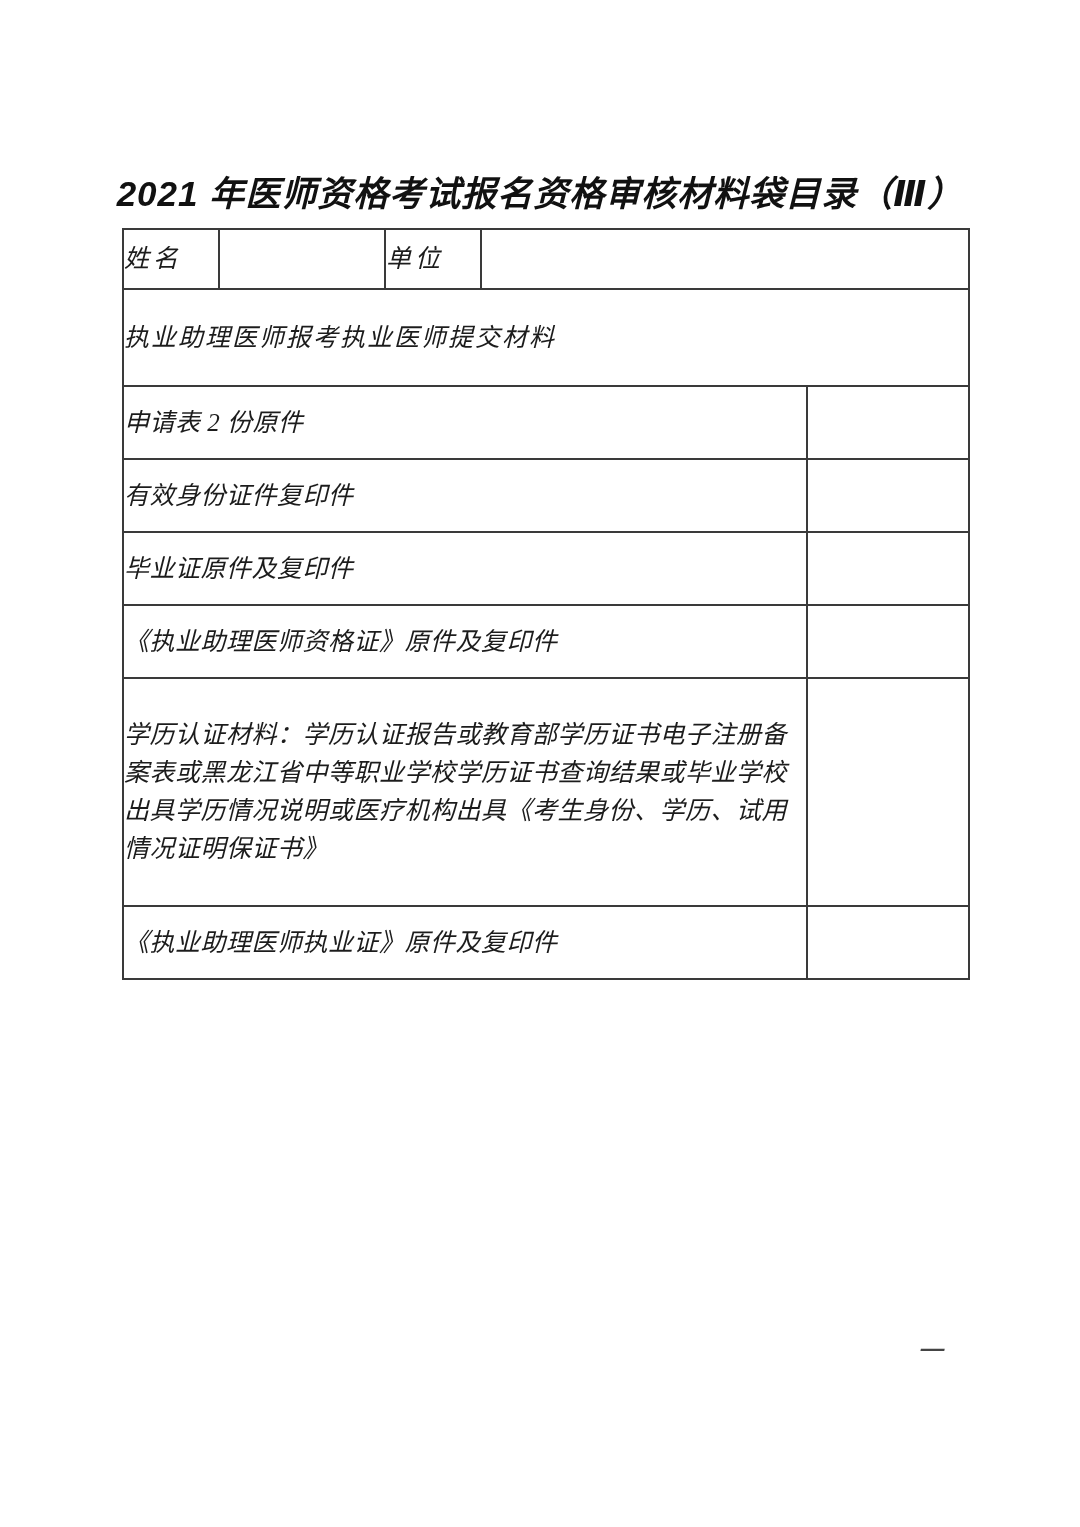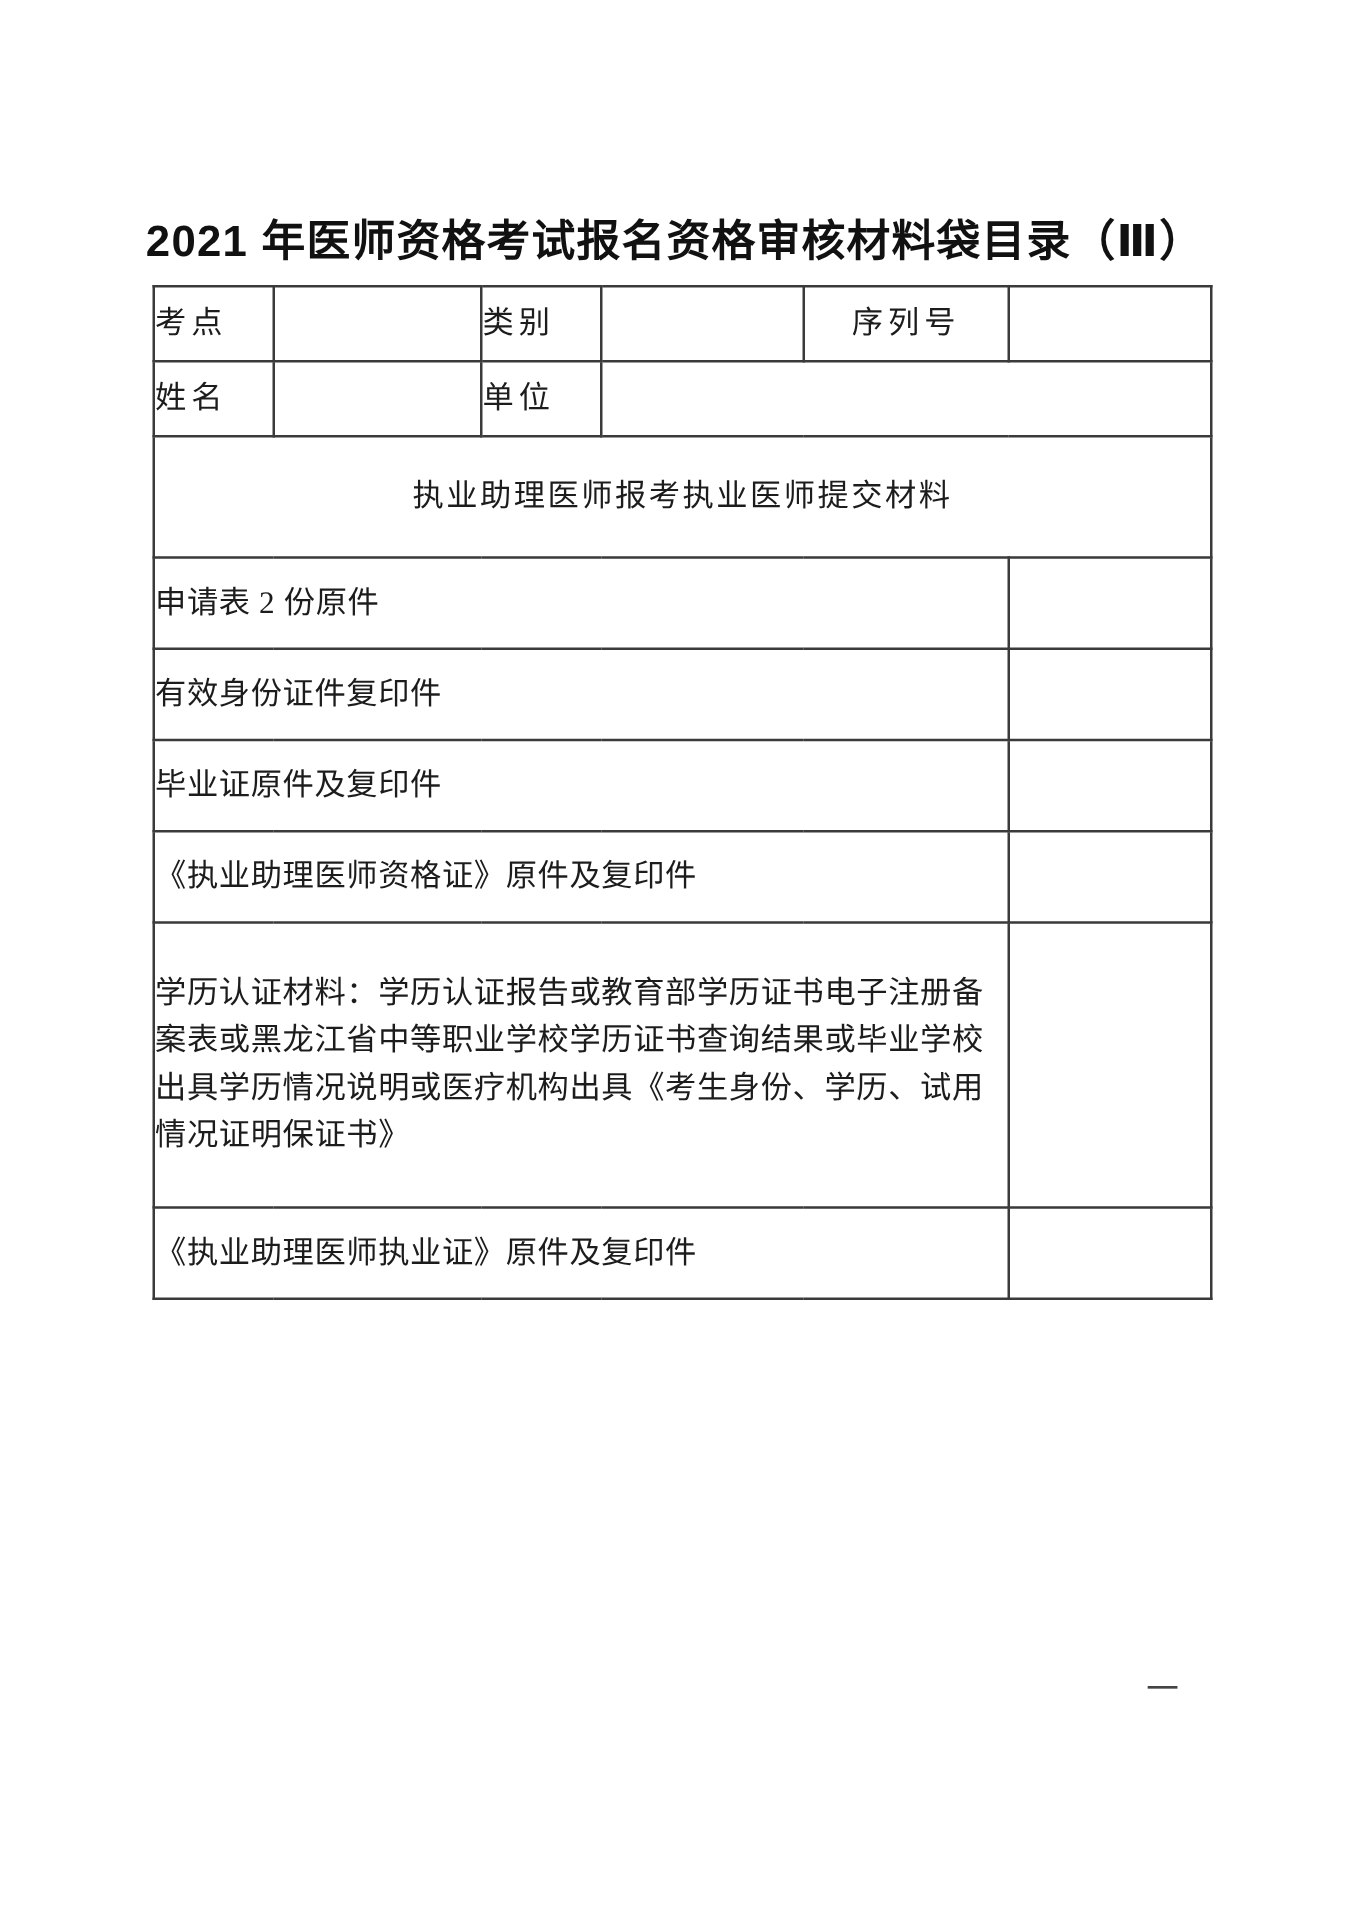--- a/index.html
+++ b/index.html
@@ -10,20 +10,21 @@
   }
 
   .page {
     position: relative;
     width: 1032px;
     height: 1527px;
     background: #ffffff;
     overflow: hidden;
     font-family: "Liberation Serif", "DejaVu Serif", serif;
     color: #1a1a1a;
+    font-style: italic;
   }
 
   
   .doc-title {
     position: absolute;
     left: 0;
     top: 172px;
     width: 1080px;
     text-align: center;
     font-family: "Liberation Sans", "DejaVu Sans", sans-serif;
@@ -61,21 +62,21 @@
     letter-spacing: 4px;
     height: 58px;
   }
 
   .blank-cell {
     height: 58px;
   }
 
   .section-head {
     height: 95px;
-    text-align: center;
+    text-align: left;
     letter-spacing: 2px;
     font-size: 25px;
   }
 
   .item-cell {
     padding: 10px 14px 10px 14px;
     letter-spacing: 0.5px;
     line-height: 47px;
     font-size: 25px;
     border-radius: 20px;
@@ -120,28 +121,20 @@
     <colgroup>
       <col class="c-lbl1">
       <col class="c-val1">
       <col class="c-lbl2">
       <col class="c-val2">
       <col class="c-lbl3">
       <col class="c-val3">
     </colgroup>
     <tbody>
 
-      <tr>
-        <td class="lbl">考点</td>
-        <td class="blank-cell"></td>
-        <td class="lbl">类别</td>
-        <td class="blank-cell"></td>
-        <td class="lbl" style="text-align:center; padding-left:0;">序列号</td>
-        <td class="blank-cell"></td>
-      </tr>
 
       <tr>
         <td class="lbl">姓名</td>
         <td class="blank-cell"></td>
         <td class="lbl">单位</td>
         <td class="blank-cell" colspan="3"></td>
       </tr>
 
       <tr>
         <td class="section-head" colspan="6">执业助理医师报考执业医师提交材料</td>

